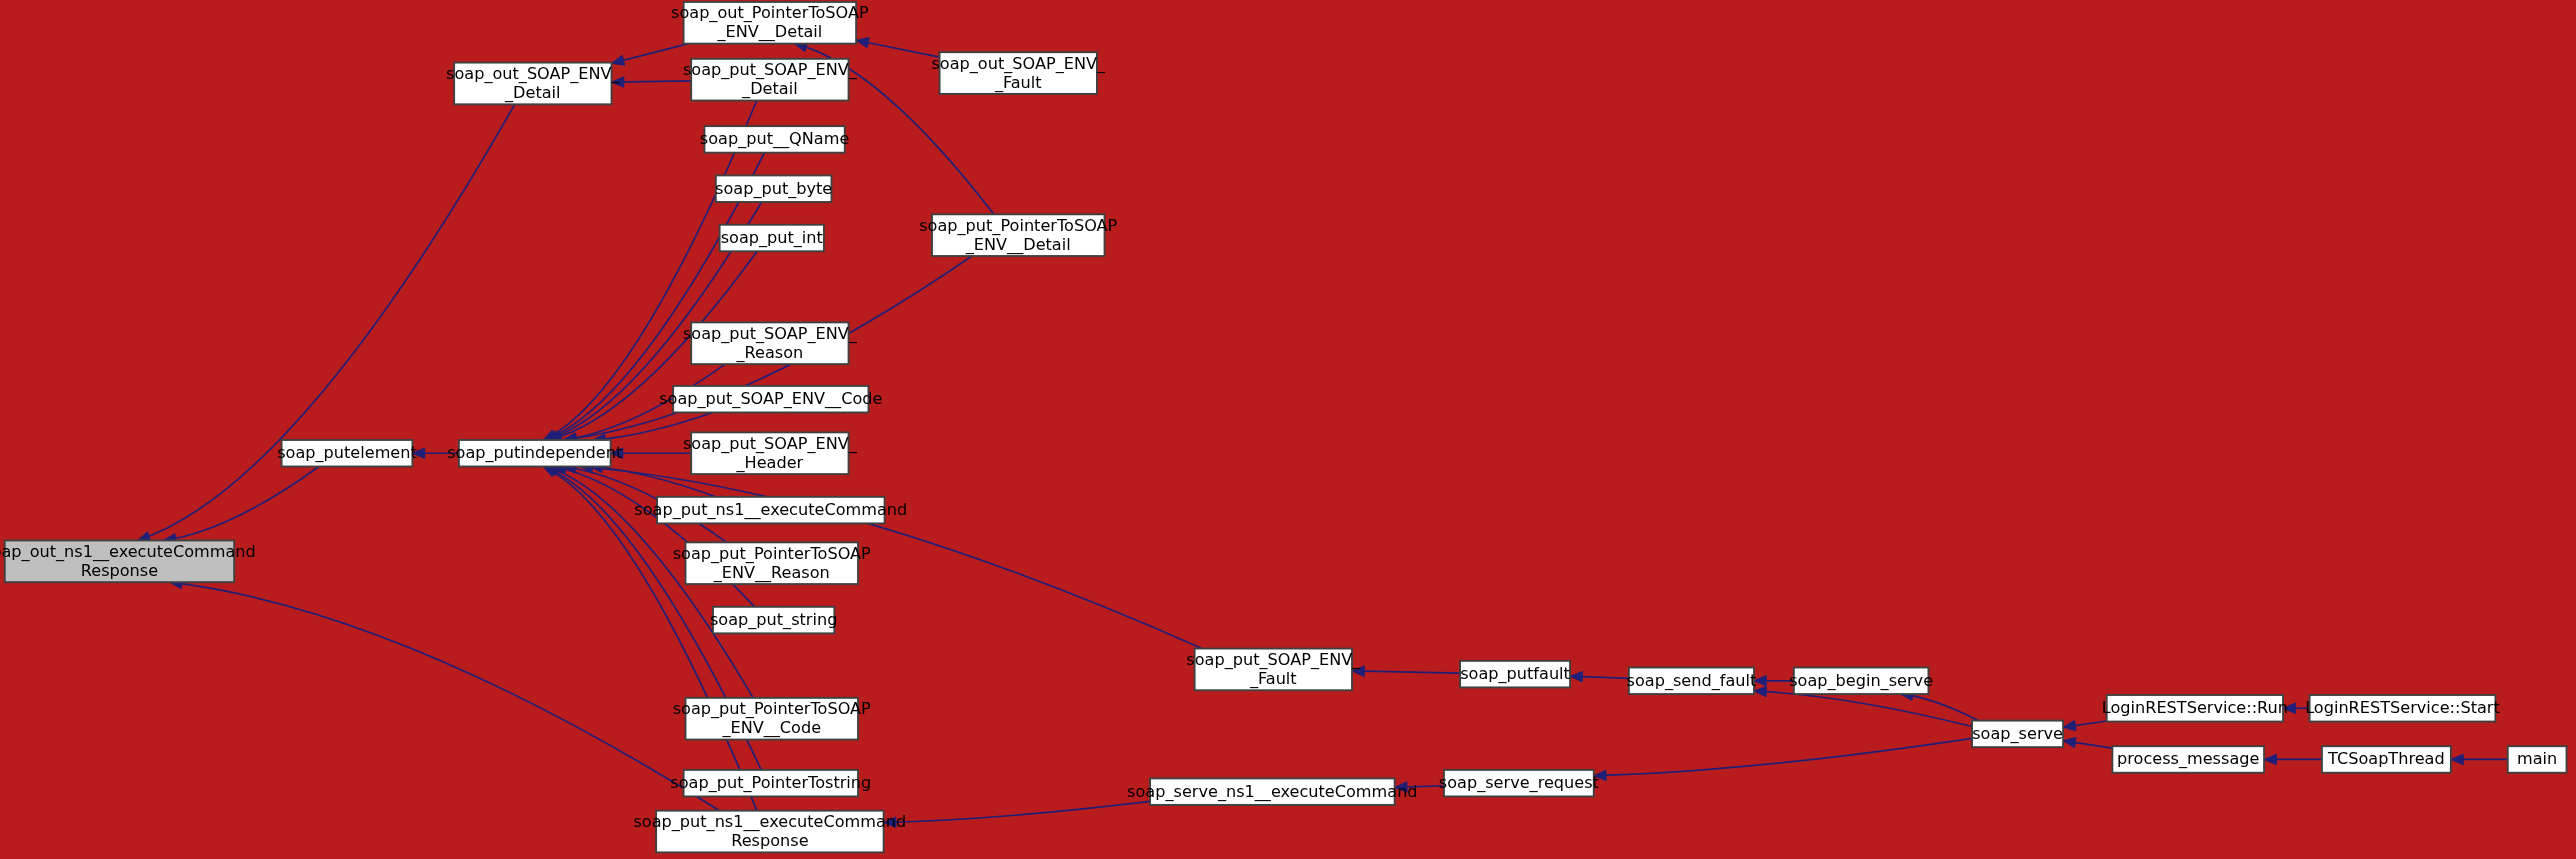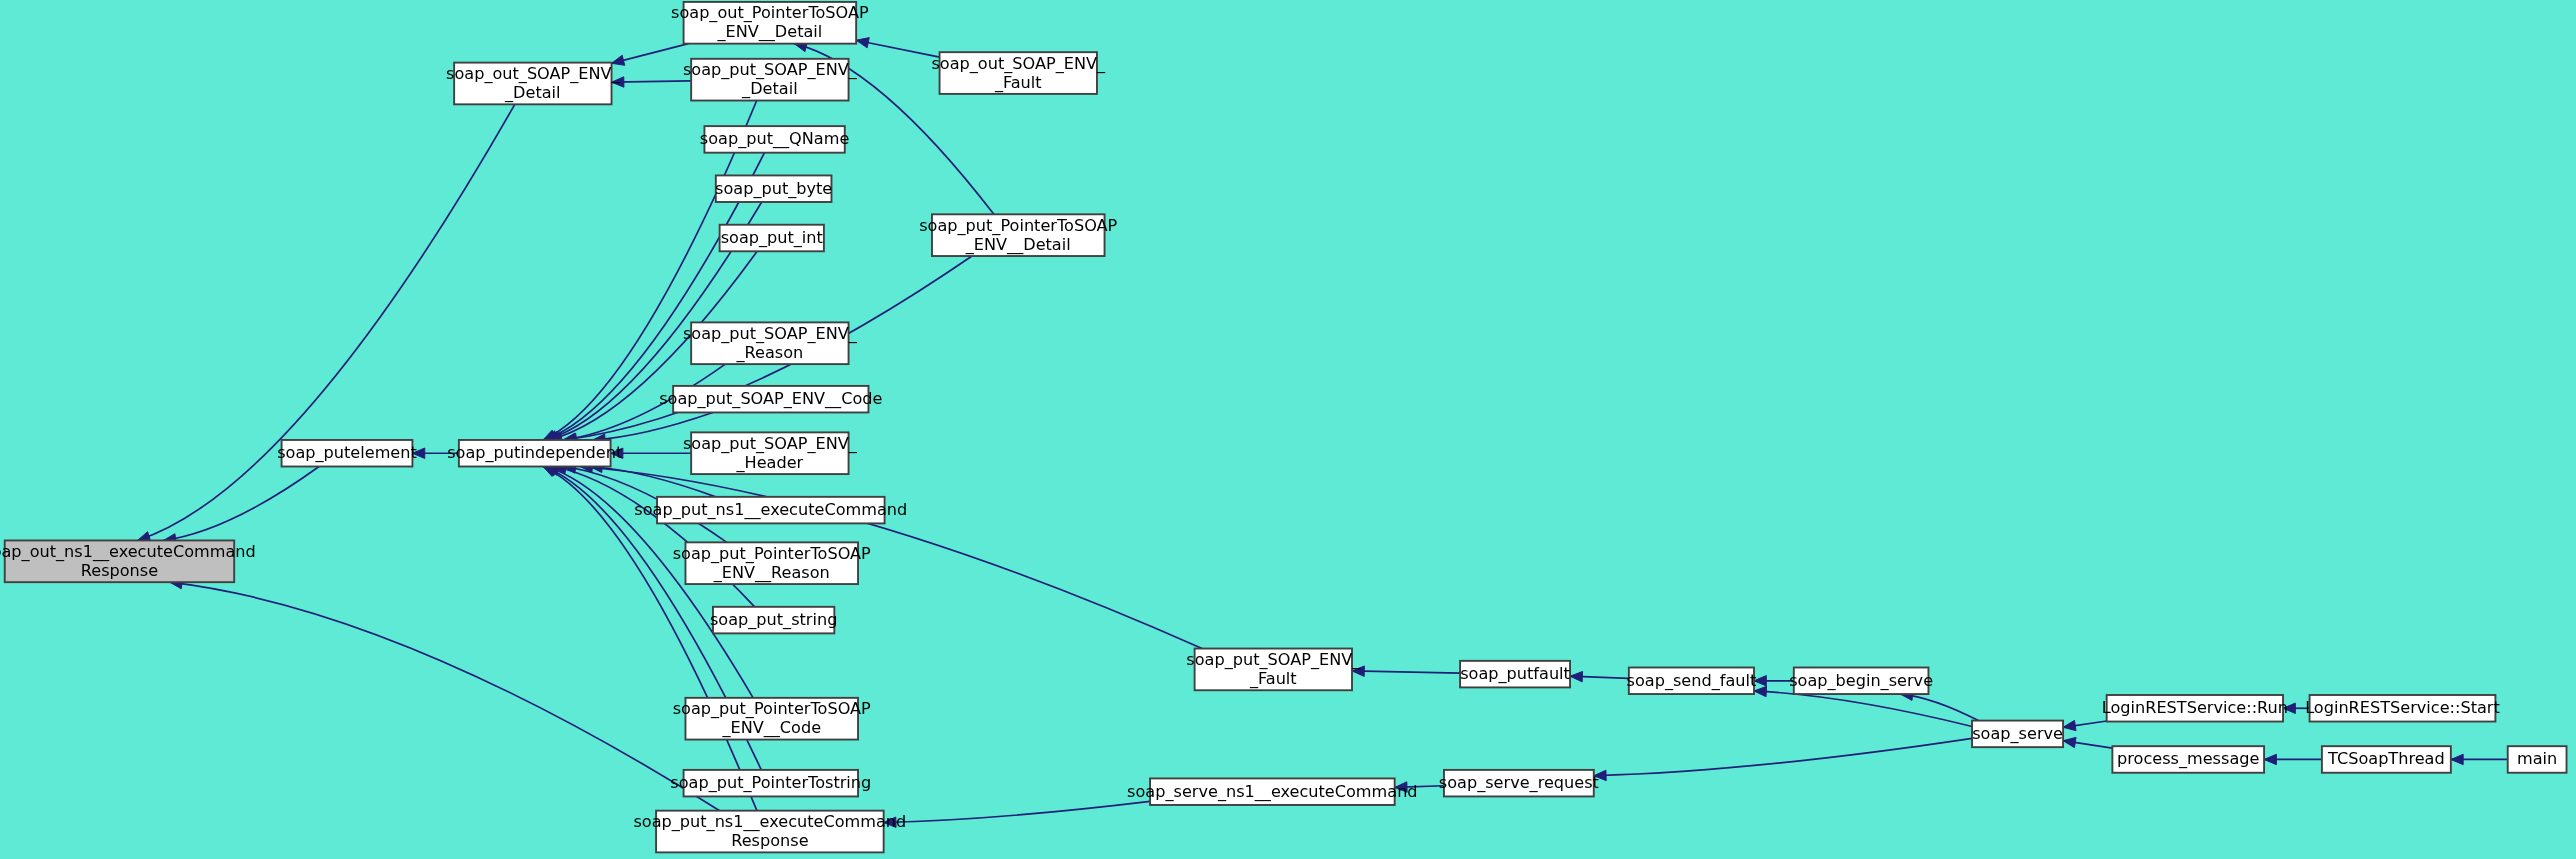--- a/index.html
+++ b/index.html
@@ -4,21 +4,21 @@
 <style>
   html, body {
     margin: 0;
     padding: 0;
     background: #ffffff;
   }
   #canvas-wrap {
     position: relative;
     width: 2576px;
     height: 860px;
-    background: #5eead4;
+    background: #b91c1c;
     overflow: hidden;
     font-family: "DejaVu Sans", "Liberation Sans", sans-serif;
   }
   svg#graph {
     position: absolute;
     left: 0;
     top: 0;
     width: 2576px;
     height: 860px;
   }

